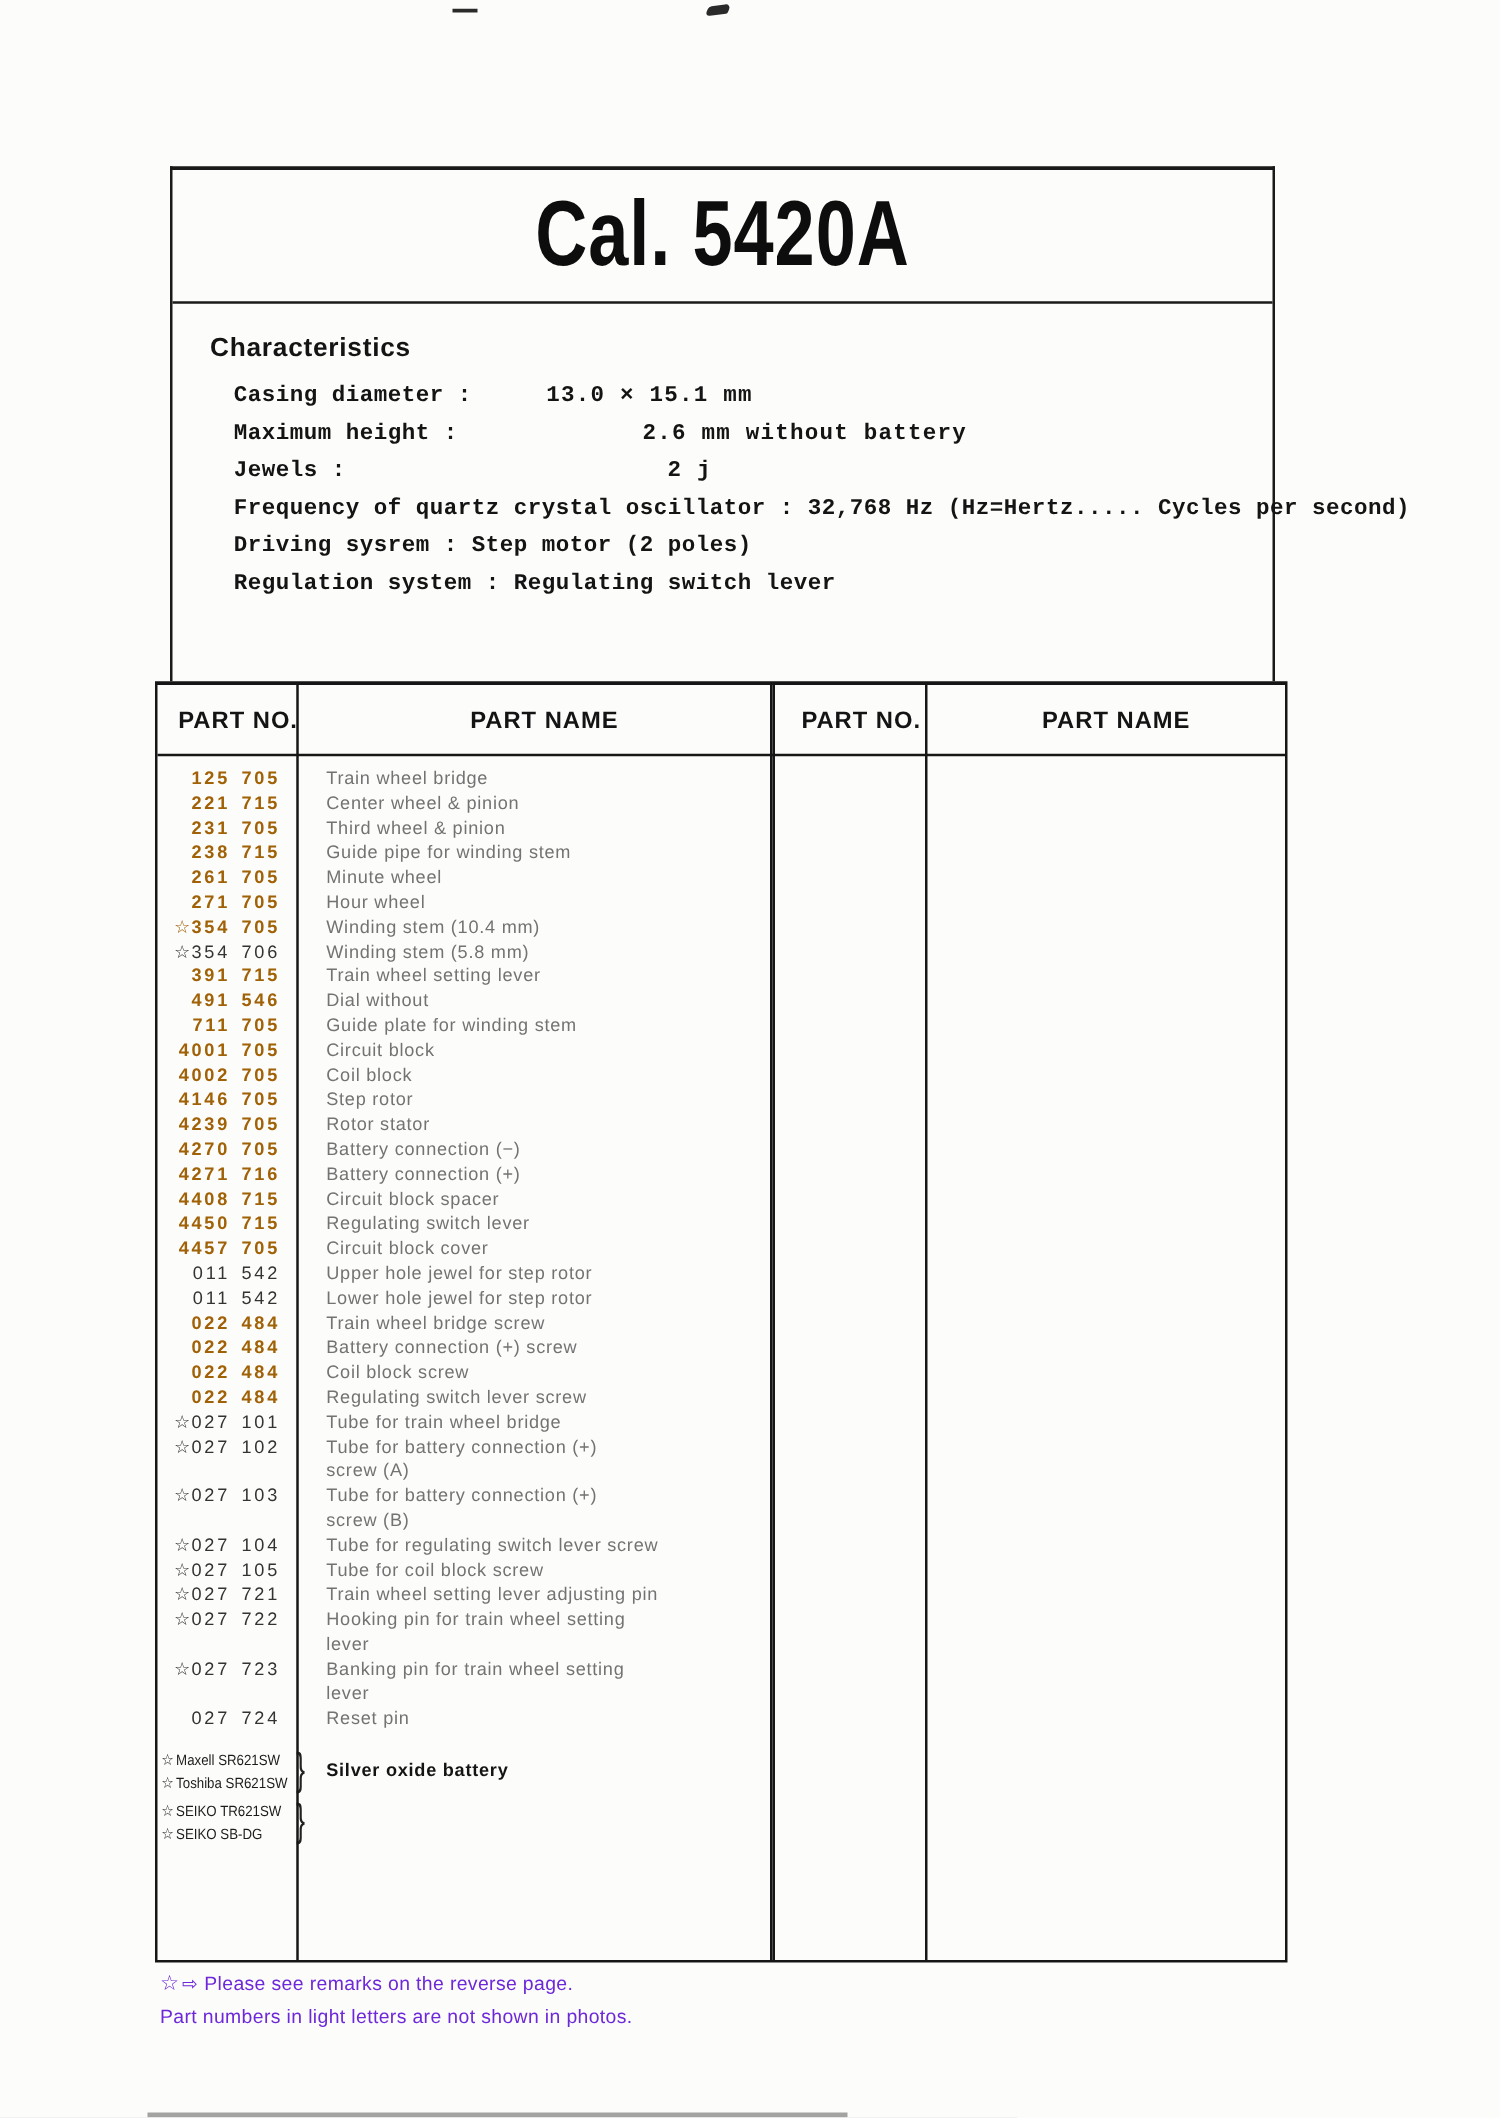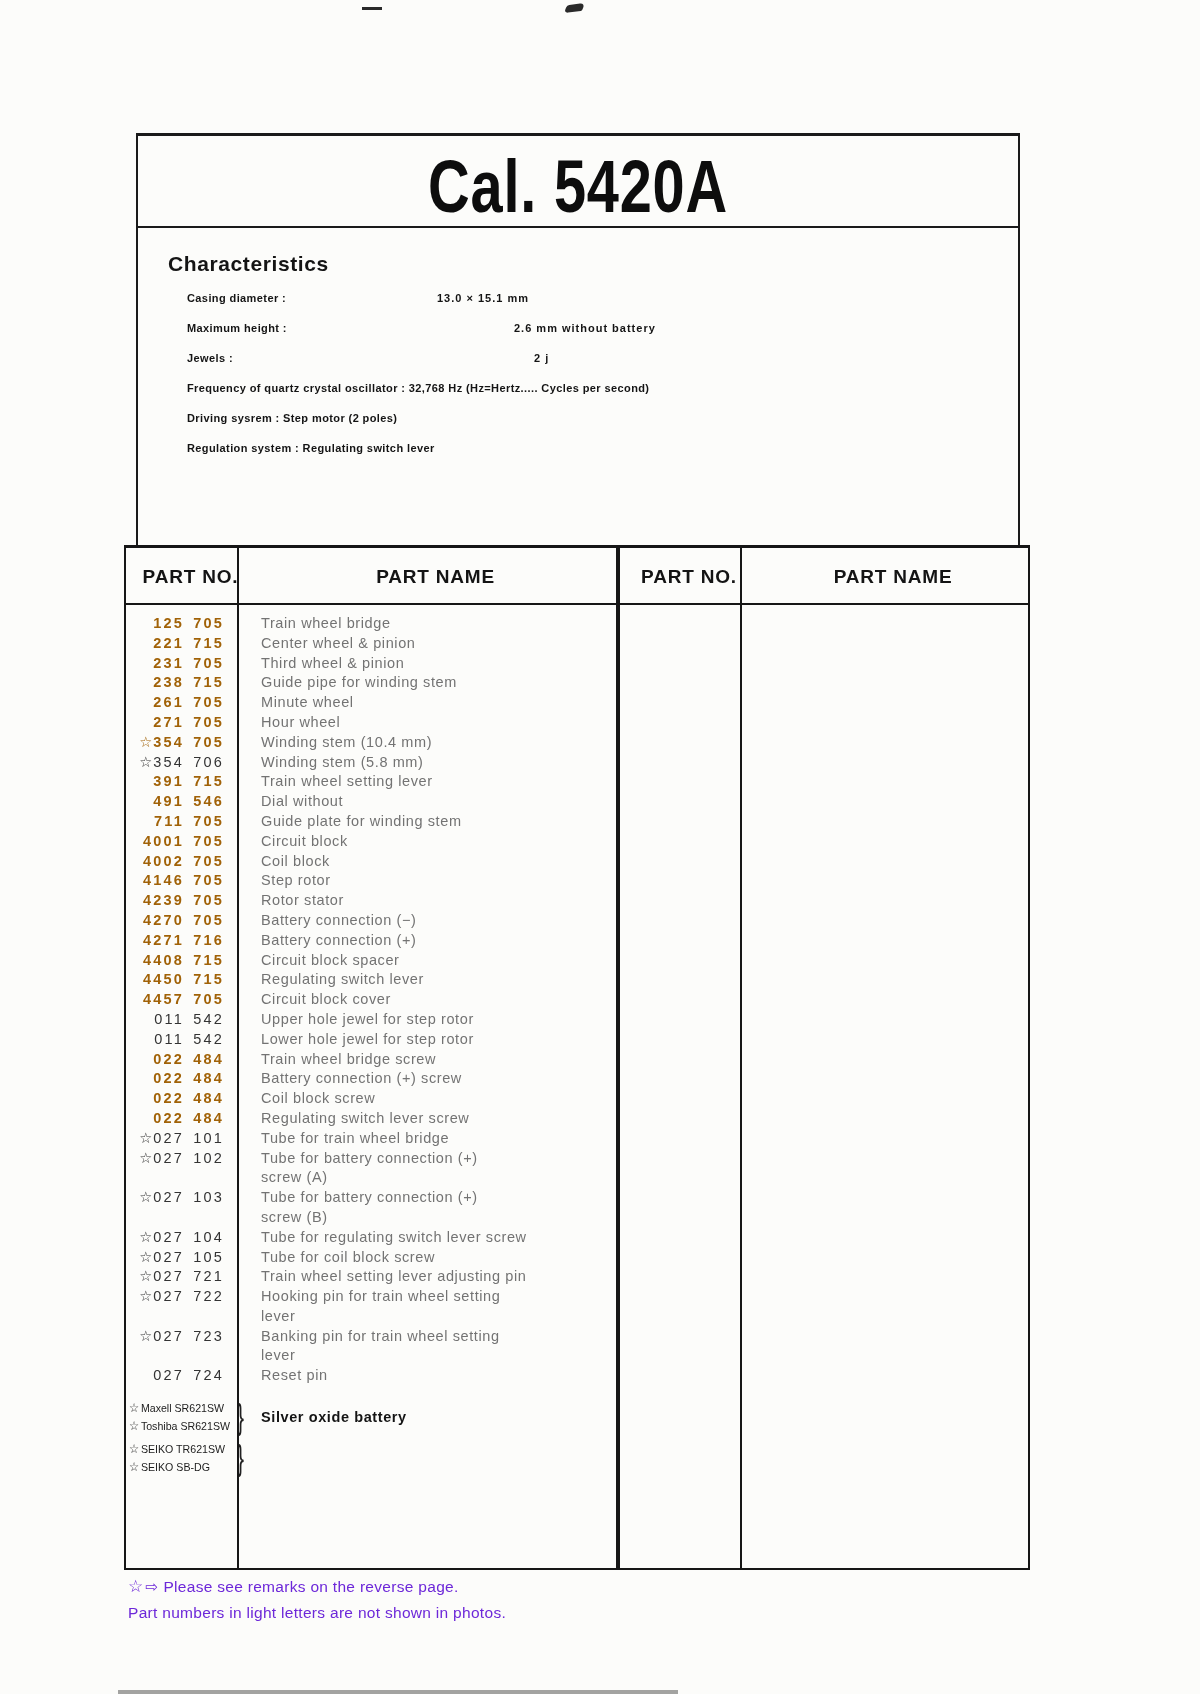--- a/index.html
+++ b/index.html
@@ -26,21 +26,21 @@
   
   .outer-box {
     position: absolute;
     left: 136px; top: 133px;
     width: 884px; height: 412px;
     border: 2px solid #1a1a1a;
     border-top-width: 3px;
     border-bottom: none;
   }
   .title-box {
-    height: 92px;
+    height: 107px;
     border-bottom: 2px solid #1a1a1a;
   }
   .cal-title {
     text-align: center;
     font-size: 74px;
     font-weight: bold;
     letter-spacing: 1px;
     line-height: 102px;
     transform: scaleX(0.78);
     color: #0d0d0d;
@@ -49,24 +49,25 @@
   .char-heading {
     margin: 24px 0 16px 30px;
     font-size: 21px;
     font-weight: bold;
     letter-spacing: 0.6px;
   }
   .char-rows { padding-left: 49px; }
   .char-row {
     position: relative;
     height: 30px;
-    font-size: 11px;
+    font-size: 18px;
     font-weight: bold;
     letter-spacing: 0.4px;
     white-space: nowrap;
+    font-family: Liberation Mono, monospace;
   }
   .char-value { position: absolute; top: 0; letter-spacing: 1px; }
   .char-row:nth-child(1) .char-value { left: 250px; }
   .char-row:nth-child(2) .char-value { left: 327px; }
   .char-row:nth-child(3) .char-value { left: 347px; }
 
   
   .parts-table {
     position: absolute;
     left: 124px; top: 545px;

